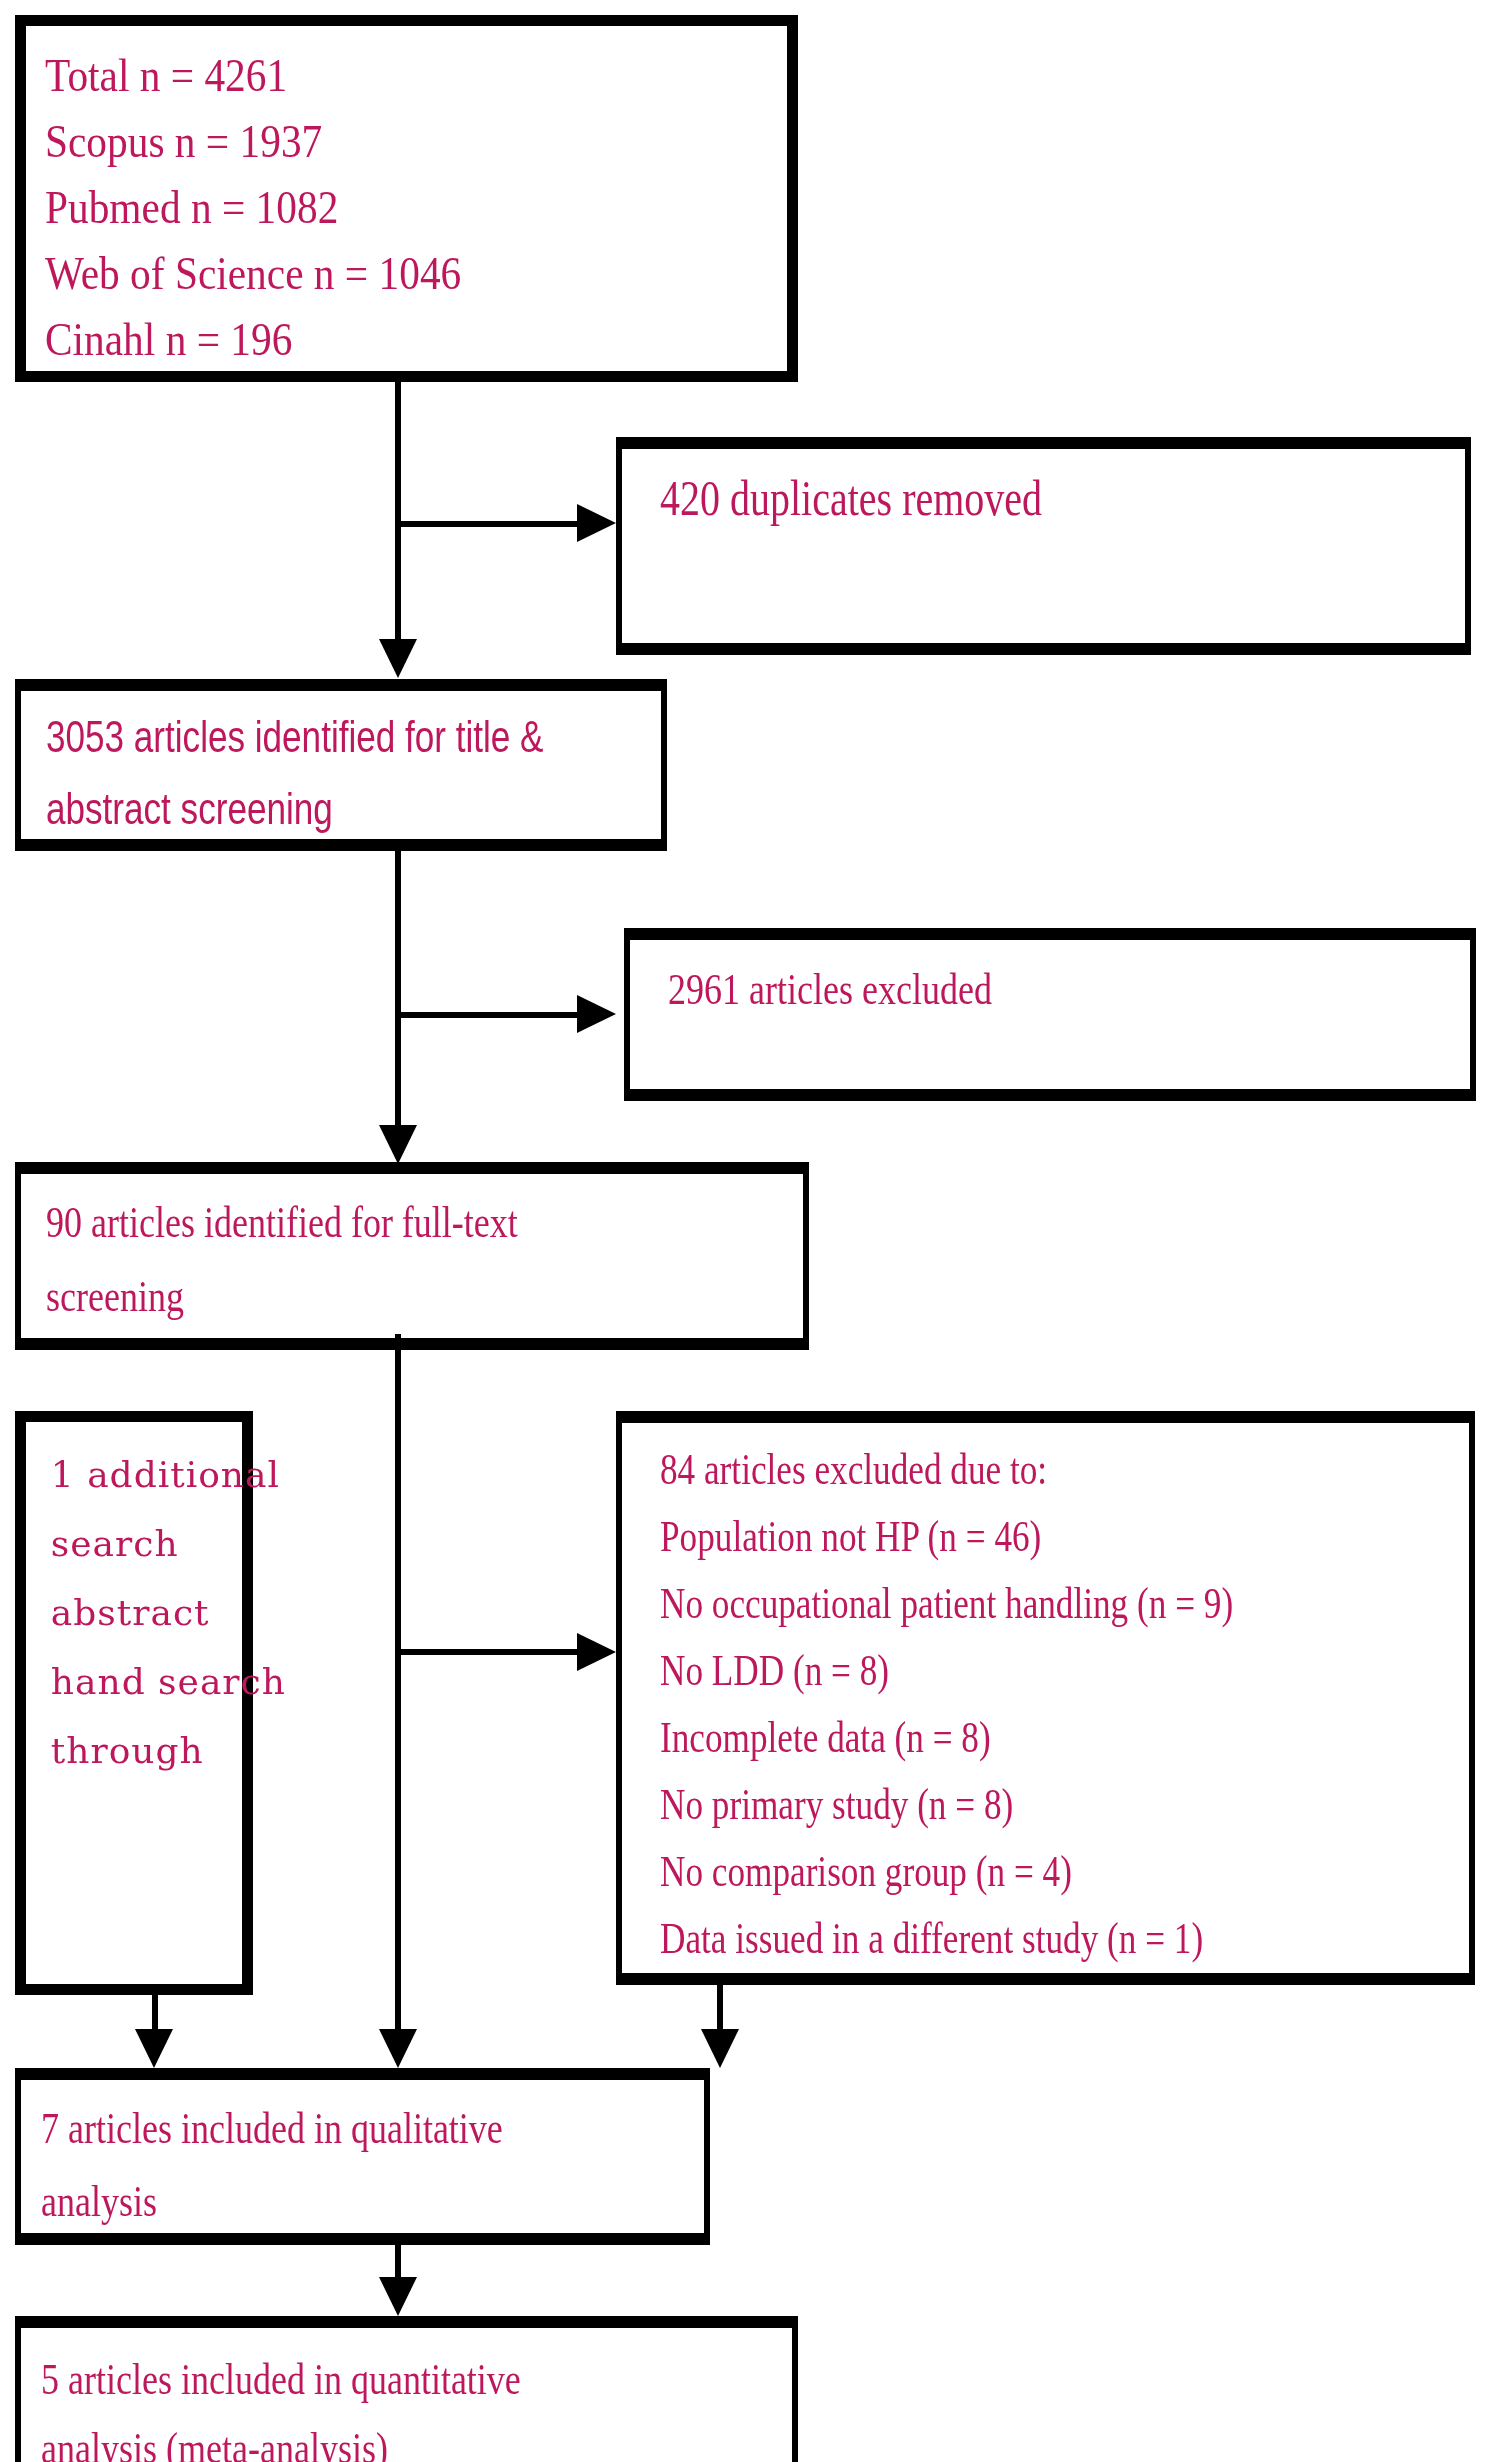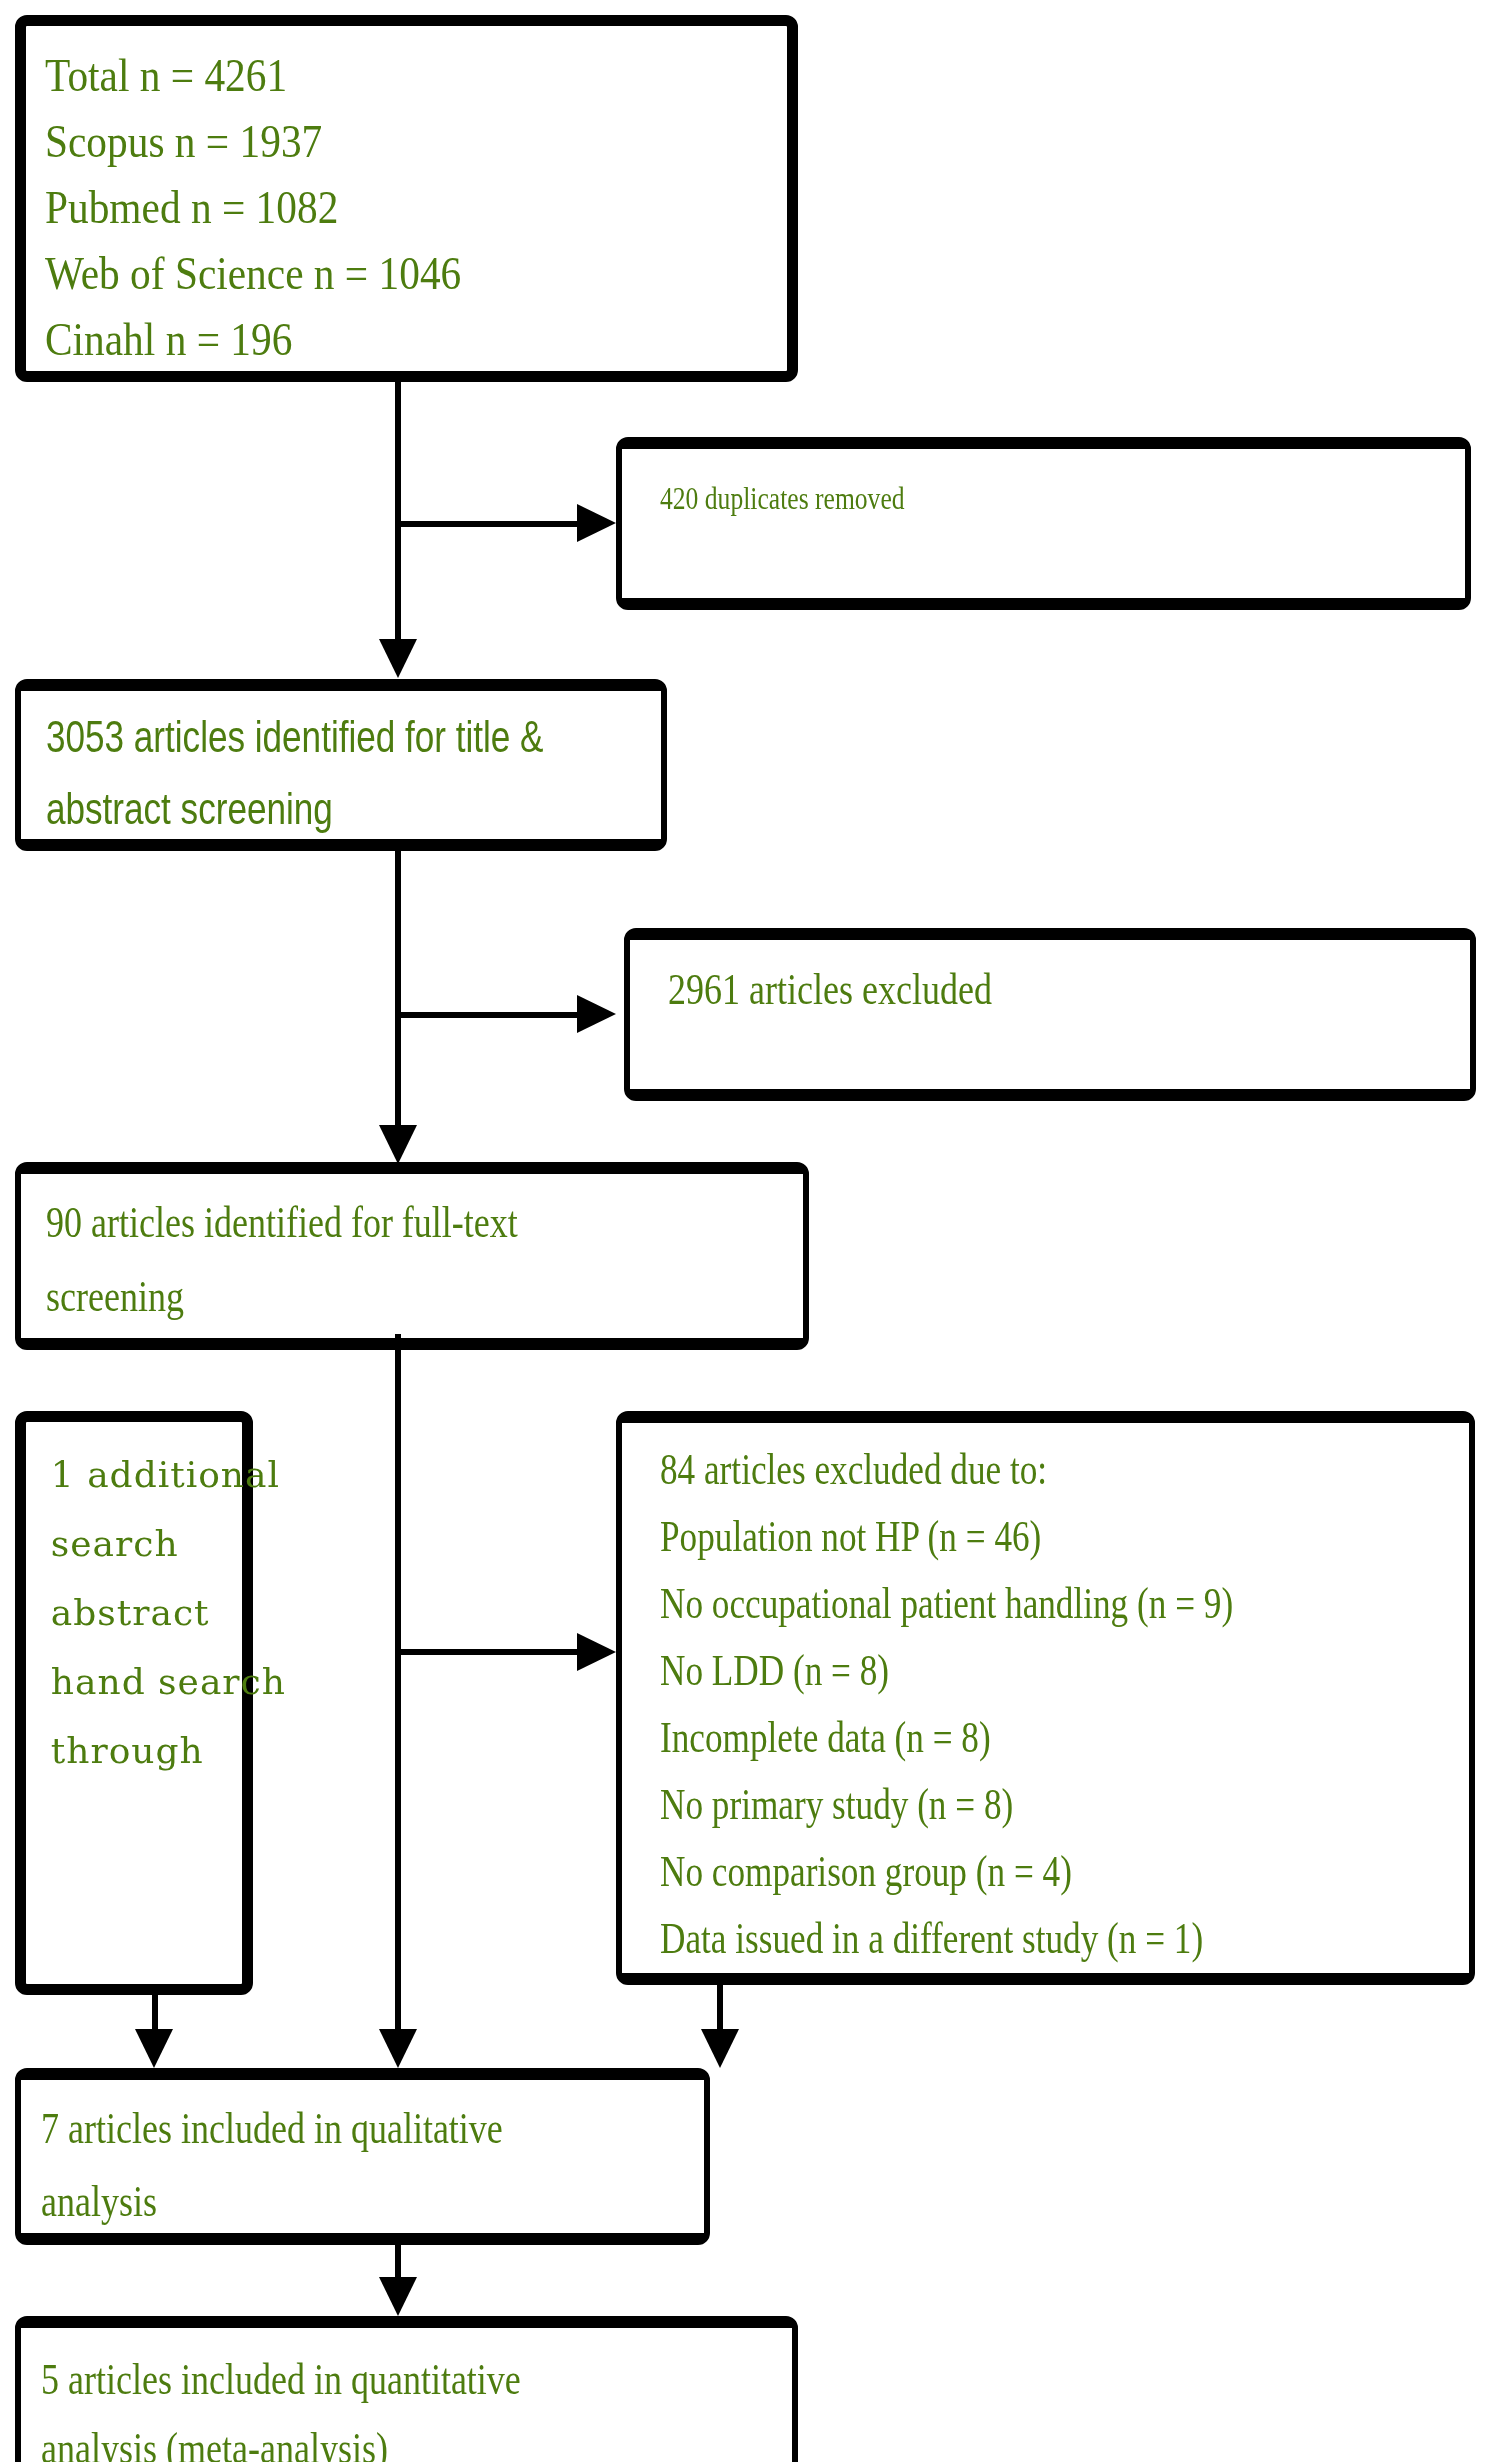--- a/index.html
+++ b/index.html
@@ -13,22 +13,21 @@
     height: 2499px;
     background: #ffffff;
     overflow: hidden;
   }
   .box {
     position: absolute;
     box-sizing: border-box;
     background: #ffffff;
     border-style: solid;
     border-color: #000000;
-    color: #4d7c0f;
-    border-radius: 12px;
+    color: #be185d;
   }
   .serif {
     font-family: "Liberation Serif", "DejaVu Serif", serif;
   }
   .sans {
     font-family: "Liberation Sans", "DejaVu Sans", sans-serif;
   }
   .pal {
     font-family: "DejaVu Serif", "Liberation Serif", serif;
   }
@@ -52,24 +51,24 @@
   }
 
   
   #box-sources {
     left: 14.8px; top: 14.8px; width: 783px; height: 367px;
     border-width: 11.8px;
     padding: 16.7px 0 0 19.7px;
     font-size: 47px; line-height: 66px;
   }
   #box-duplicates {
-    left: 616px; top: 437px; width: 855px; height: 173px;
+    left: 616px; top: 437px; width: 855px; height: 218px;
     border-width: 12.8px 6.4px;
     padding: 21.7px 0 0 38px;
-    font-size: 32px; line-height: 54px;
+    font-size: 50px; line-height: 54px;
   }
   #box-title-abstract {
     left: 14.8px; top: 679px; width: 652px; height: 172px;
     border-width: 12.8px 6.4px;
     padding: 9.8px 0 0 25px;
     font-size: 45px; line-height: 72px;
   }
   #box-excluded-screening {
     left: 616px; top: 928px; width: 852px; height: 173px;
     border-width: 12.8px 6.4px;

